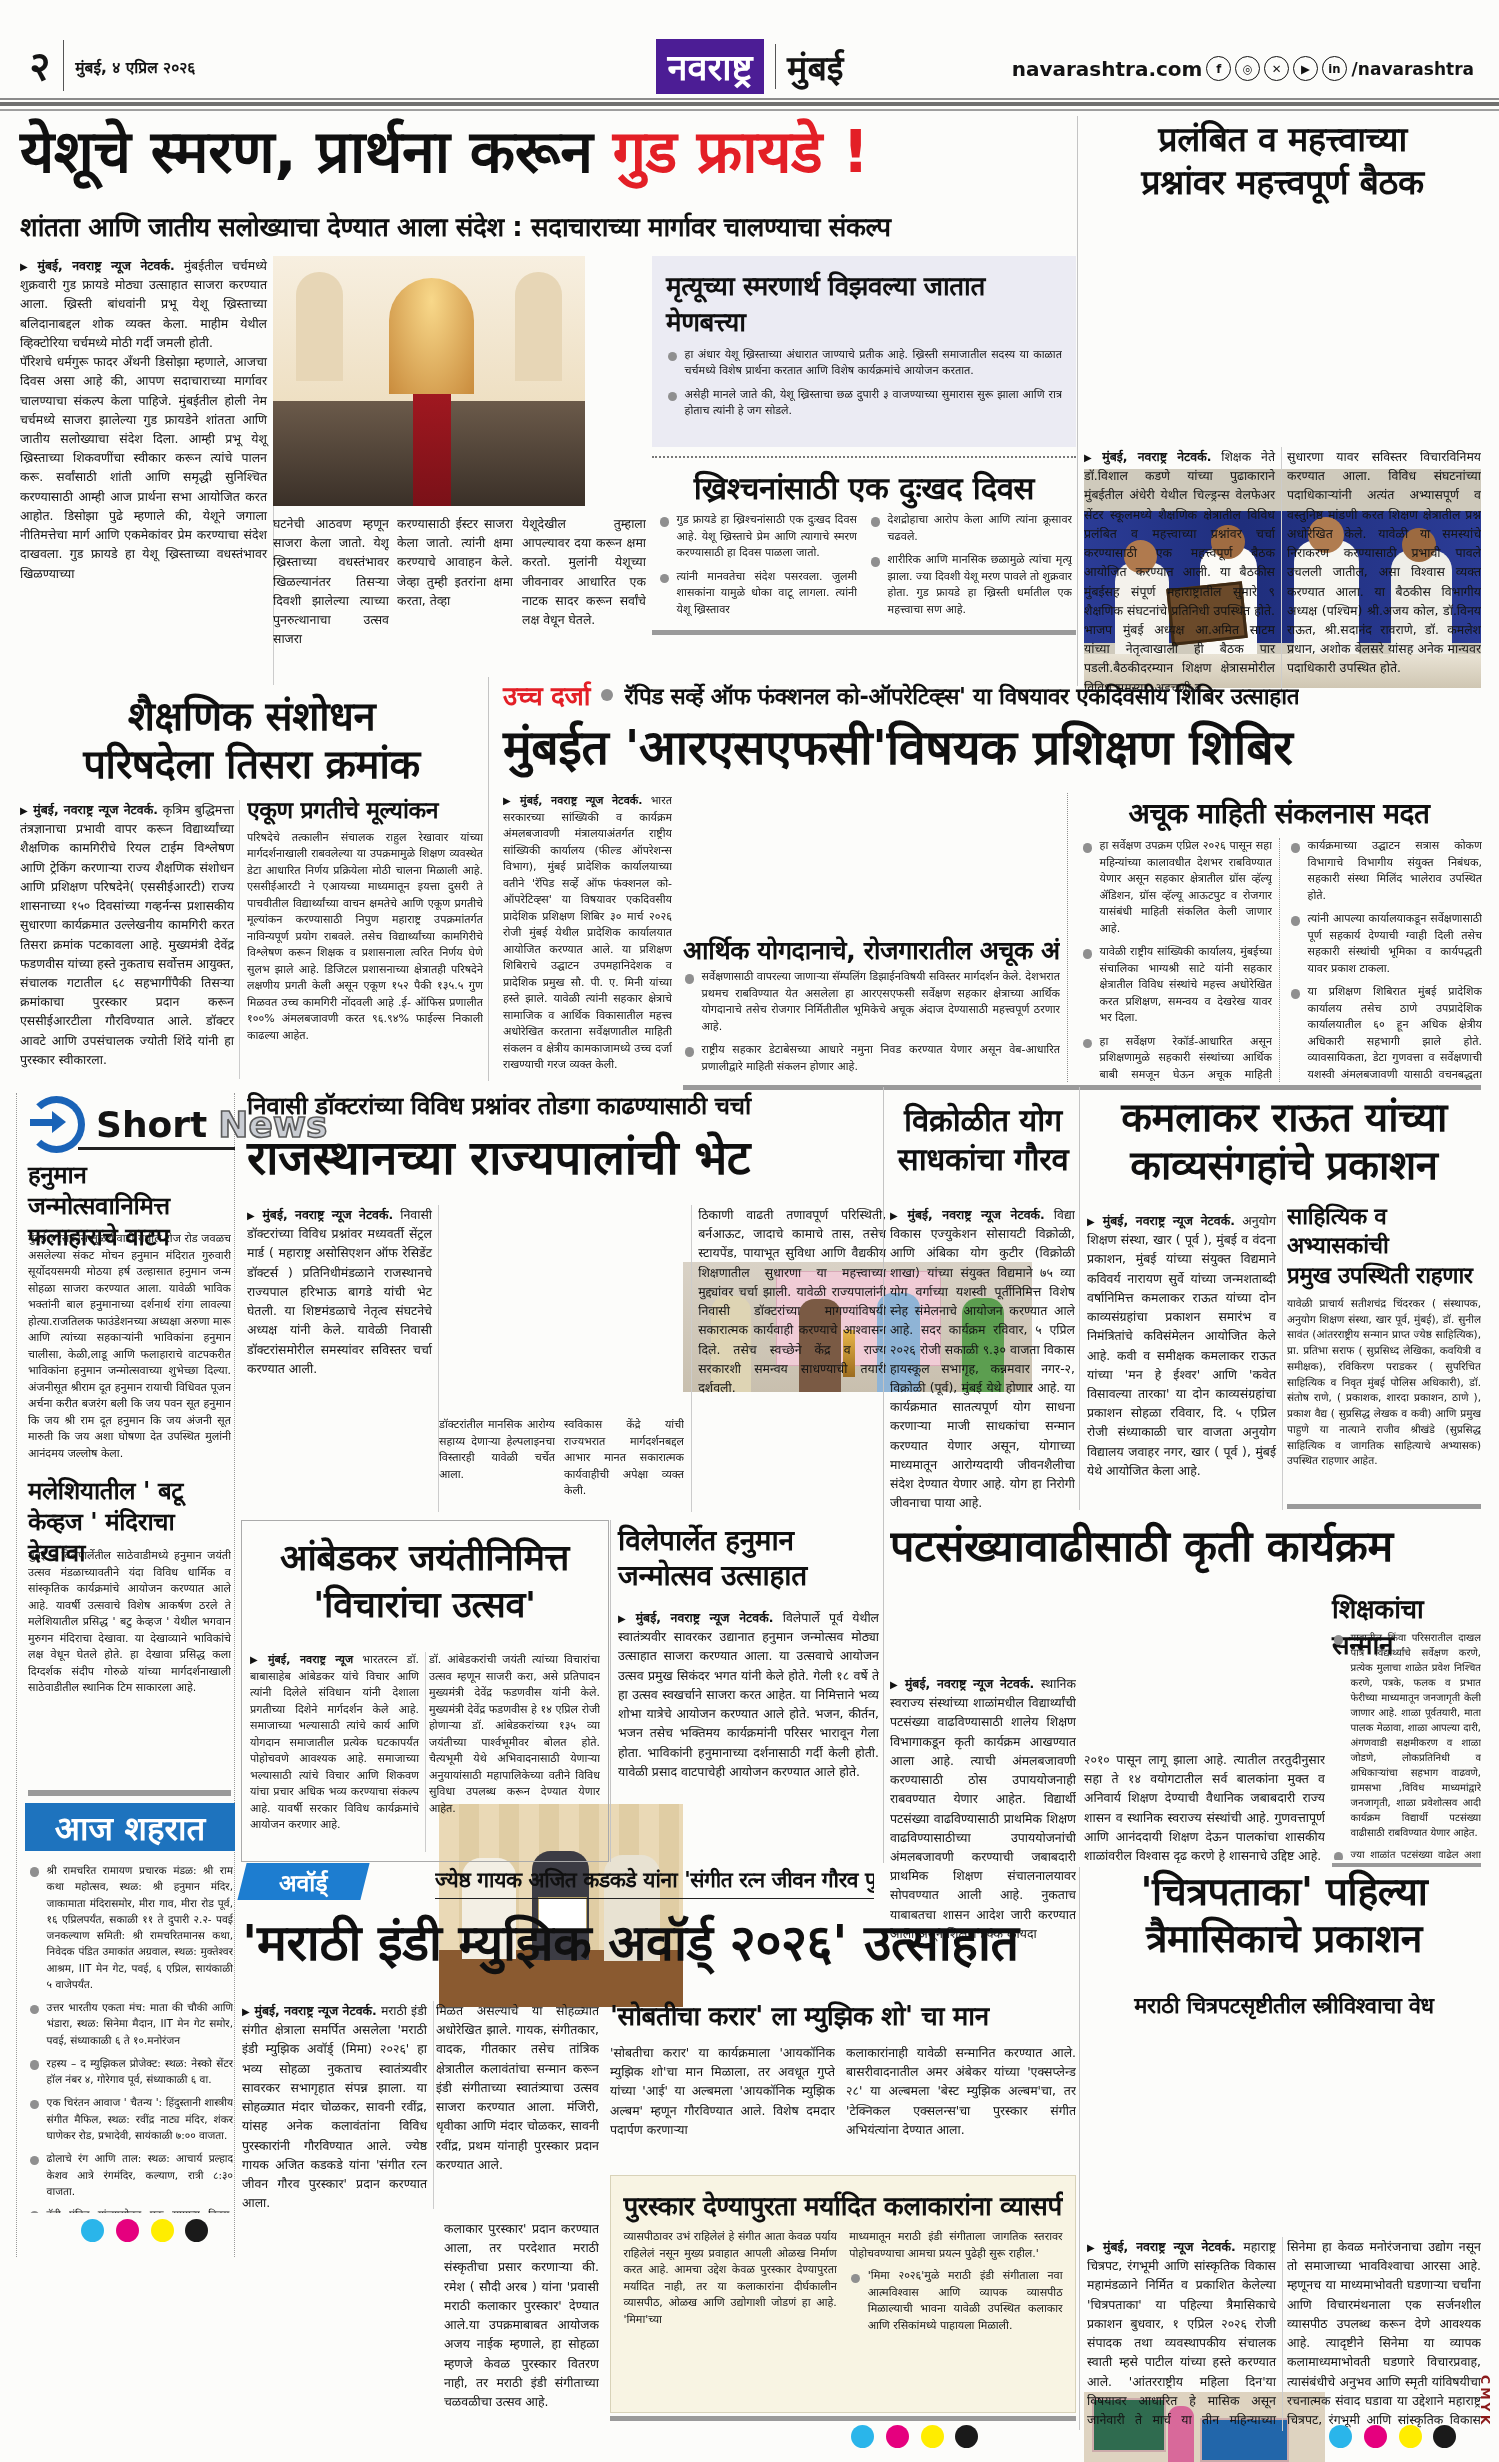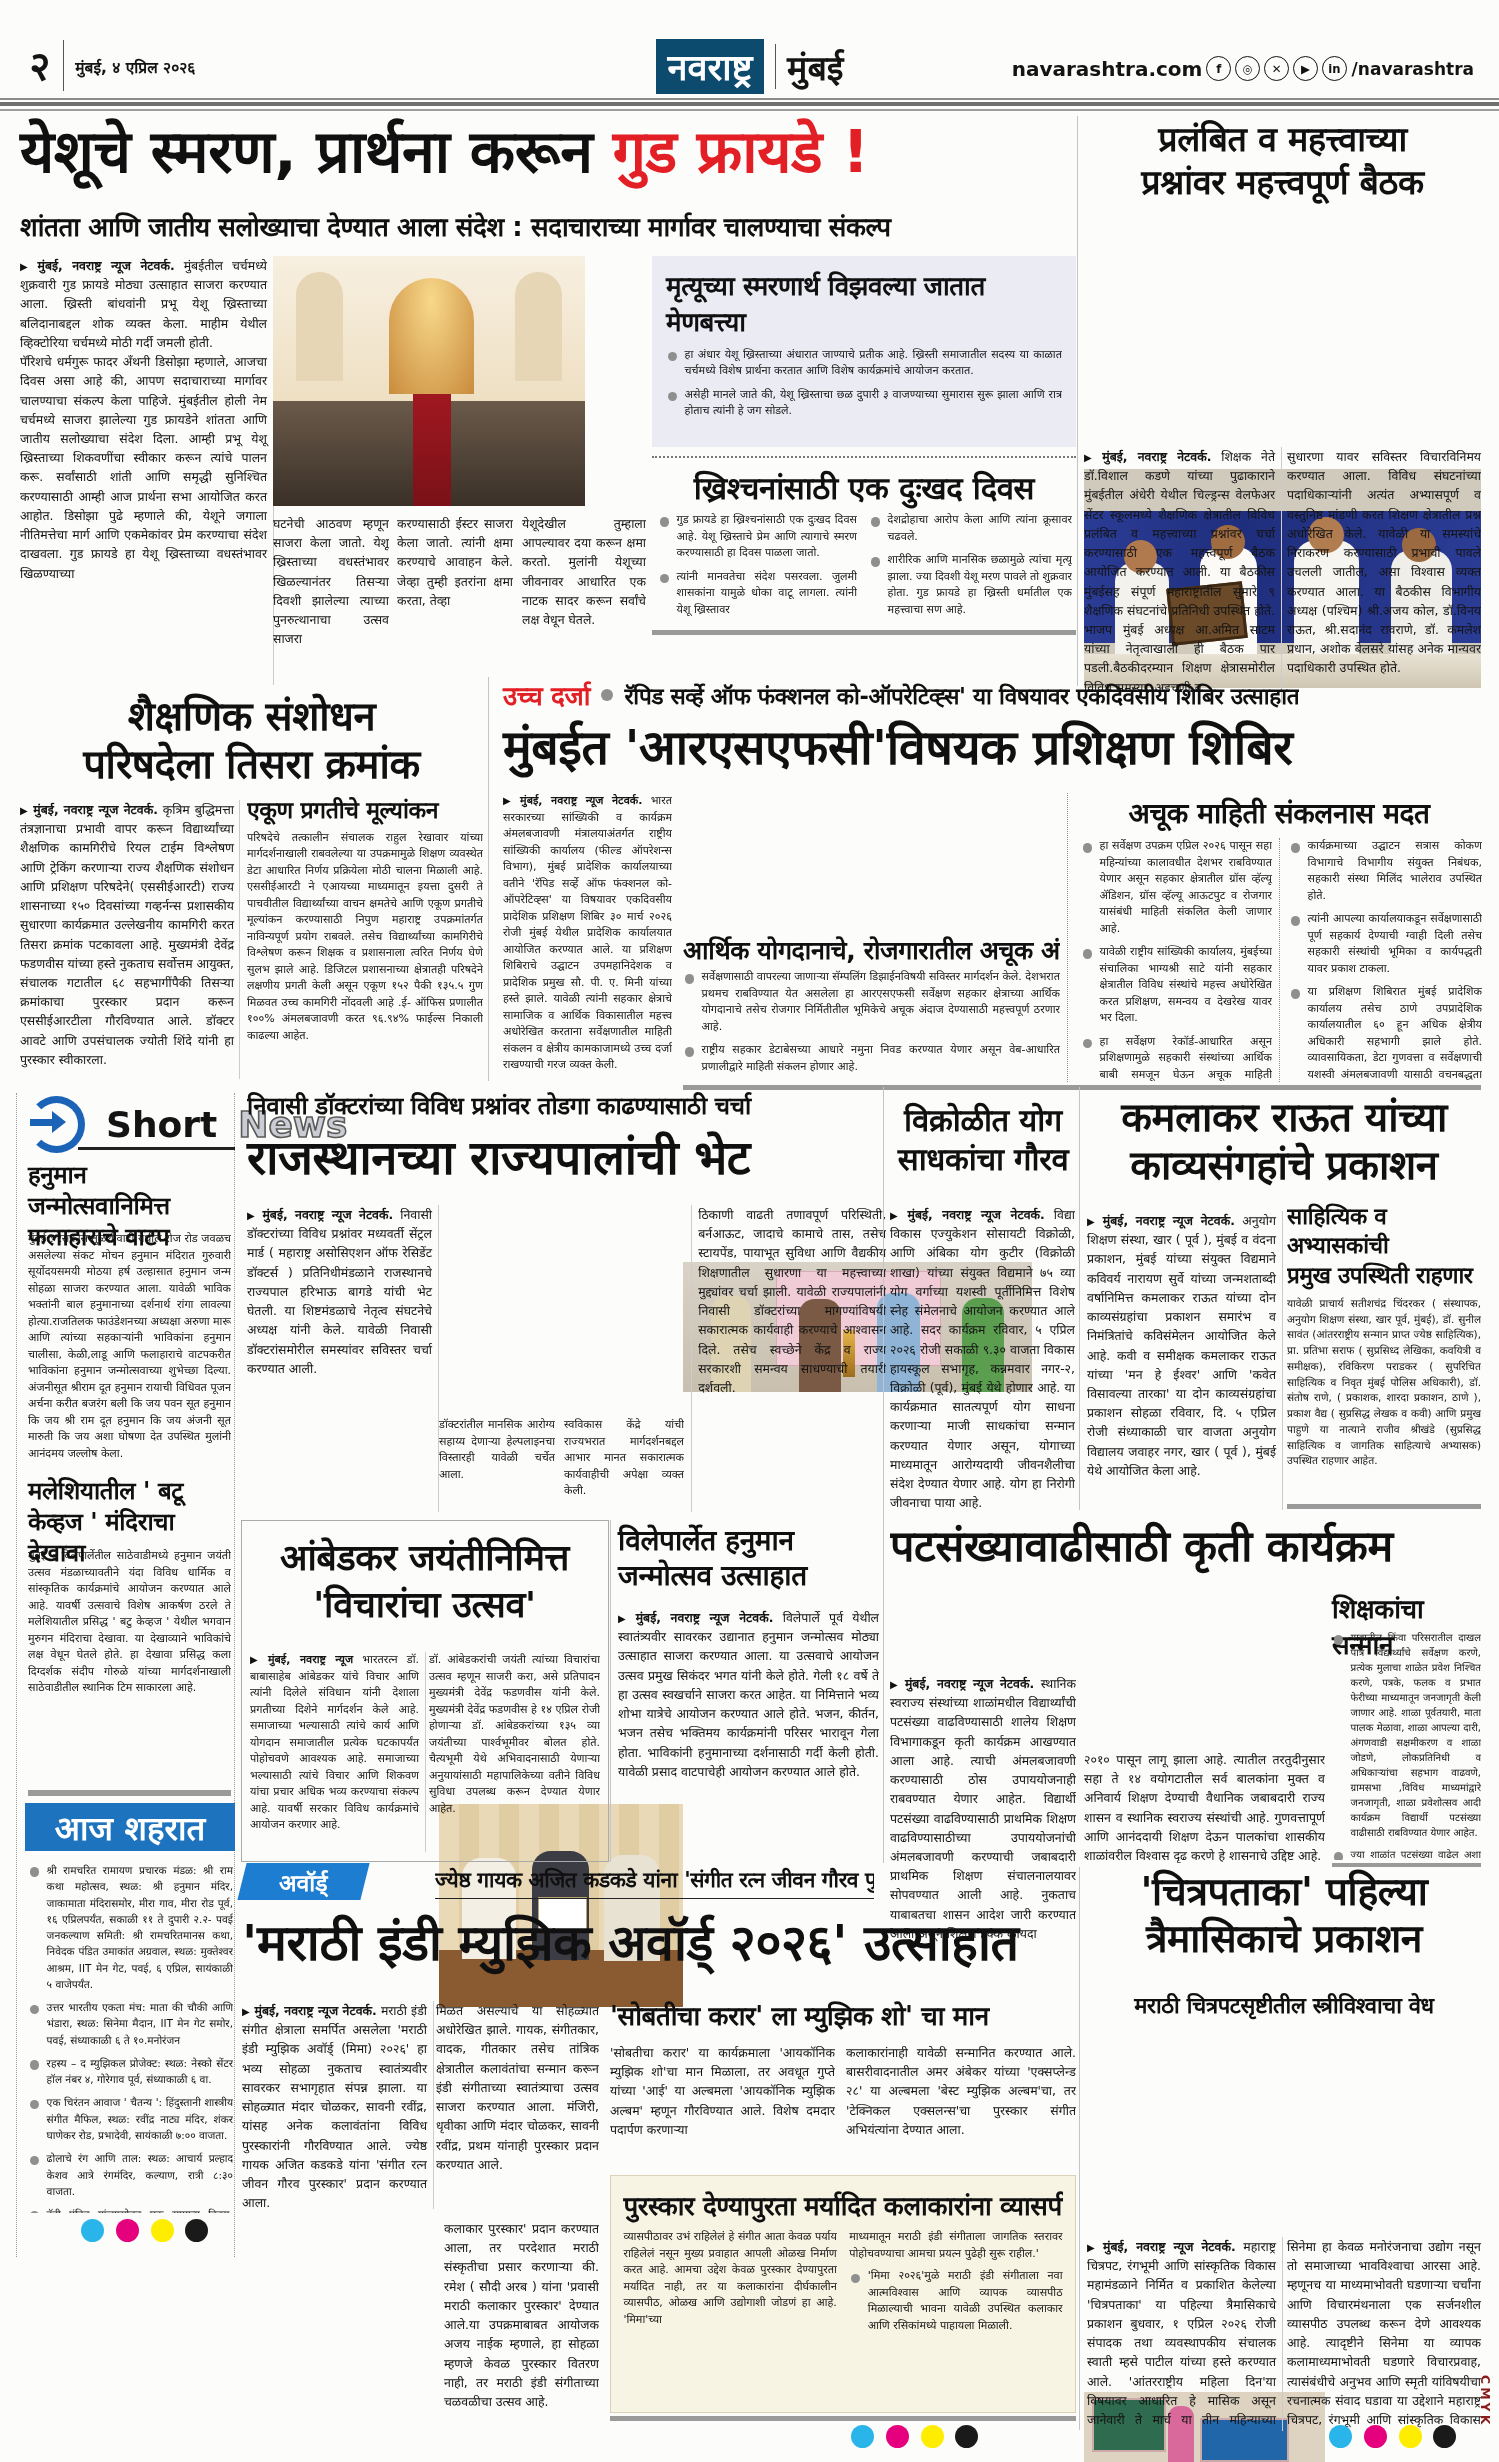--- a/index.html
+++ b/index.html
@@ -28,21 +28,21 @@
 <body>
 
 <div class="page">
 
   <div class="abs" style="left:29.5px;top:37px;display:flex;align-items:flex-start;">
     <div style="font-size:40px;font-weight:bold;font-family:'DejaVu Serif',serif;">२</div>
     <div style="width:1.6px;height:51px;background:#555;margin:3.1px 11px 0 12.4px;"></div>
     <div style="font-size:15.5px;font-weight:bold;margin-top:18.6px;">मुंबई, ४ एप्रिल २०२६</div>
   </div>
   <div class="abs" style="left:0;top:39px;width:1500px;display:flex;justify-content:center;align-items:center;gap:11px;">
-    <div style="background:#0c4a6e;color:#fff;font-weight:800;font-size:36px;padding:3.1px 11px;">नवराष्ट्र</div>
+    <div style="background:#4c1d95;color:#fff;font-weight:800;font-size:36px;padding:3.1px 11px;">नवराष्ट्र</div>
     <div style="width:1.6px;height:45px;background:#555;"></div>
     <div style="font-size:34px;font-weight:800;">मुंबई</div>
   </div>
   <div class="abs" style="right:26px;top:56px;display:flex;align-items:center;">
     <span style="font-size:20px;font-weight:bold;">navarashtra.com</span>
     <span class="sociali">f</span>
     <span class="sociali">◎</span>
     <span class="sociali">✕</span>
     <span class="sociali">▶</span>
     <span class="sociali">in</span>
@@ -163,21 +163,21 @@
   <div class="abs vrd" style="left:1279px;top:838px;height:244px;"></div>
   <div class="abs ts" style="left:1289px;top:838px;width:193px;height:244px;">
     <div class="bl">कार्यक्रमाच्या उद्घाटन सत्रास कोकण विभागाचे विभागीय संयुक्त निबंधक, सहकारी संस्था मिलिंद भालेराव उपस्थित होते.</div>
     <div class="bl">त्यांनी आपल्या कार्यालयाकडून सर्वेक्षणासाठी पूर्ण सहकार्य देण्याची ग्वाही दिली तसेच सहकारी संस्थांची भूमिका व कार्यपद्धती यावर प्रकाश टाकला.</div>
     <div class="bl">या प्रशिक्षण शिबिरात मुंबई प्रादेशिक कार्यालय तसेच ठाणे उपप्रादेशिक कार्यालयातील ६० हून अधिक क्षेत्रीय अधिकारी सहभागी झाले होते. व्यावसायिकता, डेटा गुणवत्ता व सर्वेक्षणाची यशस्वी अंमलबजावणी यासाठी वचनबद्धता व्यक्त करत शिबिराचा समारोप करण्यात आला</div>
   </div>
   <div class="abs hr-gray" style="left:683px;top:1085px;width:798px;height:4.7px;"></div>
 
   <div class="abs" style="left:15.5px;top:1093px;width:0;height:1164px;border-left:1.6px dotted #999;"></div>
   <div class="abs" style="left:234px;top:1093px;width:0;height:1164px;border-left:1.6px dotted #999;"></div>
-  <div class="abs" style="left:28px;top:1096px;display:flex;align-items:center;gap:21px;">
+  <div class="abs" style="left:28px;top:1096px;display:flex;align-items:center;gap:11px;">
     <div style="width:43px;height:43px;border-radius:50%;border:7px solid #1a63b7;border-left-color:transparent;position:relative;">
       <div class="abs" style="left:-4.7px;top:15.5px;width:28px;height:7px;background:#1a63b7;"></div>
       <div class="abs" style="left:17px;top:7.8px;width:0;height:0;border-left:14px solid #1a63b7;border-top:11px solid transparent;border-bottom:11px solid transparent;"></div>
     </div>
     <span style="font-size:36px;font-weight:800;">Short</span>
     <span style="font-size:36px;font-weight:800;color:#c9ccd2;-webkit-text-stroke:1.6px #5a5a5a;">News</span>
   </div>
   <div class="abs" style="left:78px;top:1147px;width:157px;height:3.1px;background:#222;"></div>
   <div class="abs hd" style="left:28px;top:1160px;width:203px;font-size:24px;line-height:1.3;">
     <div>हनुमान जन्मोत्सवानिमित्त</div>

